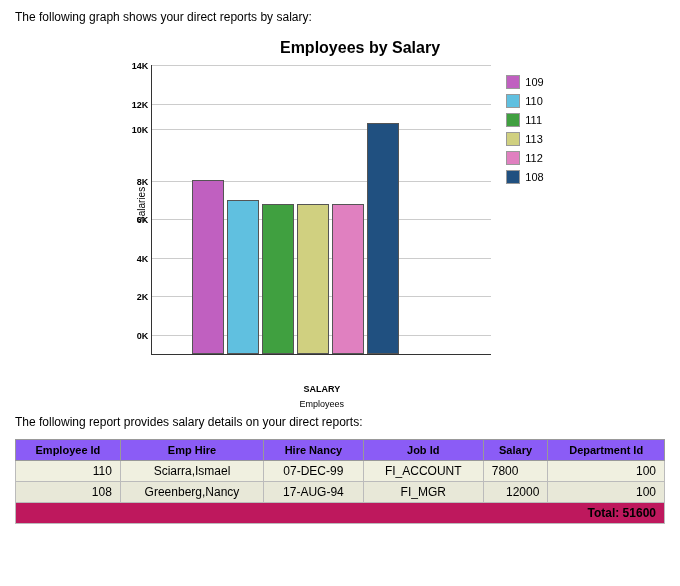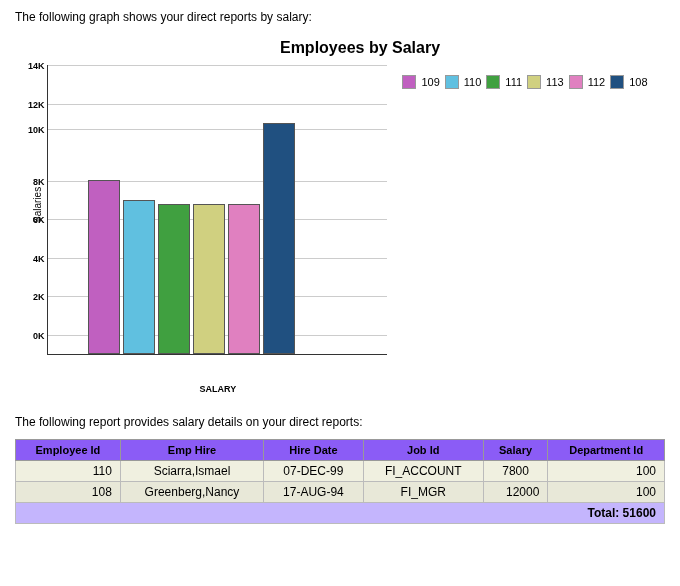--- a/index.html
+++ b/index.html
@@ -99,21 +99,21 @@
       bottom: -55px;
       left: 0;
       right: 0;
       text-align: center;
       font-size: 9px;
     }
 
     .chart-legend {
       margin-left: 15px;
       display: flex;
-      flex-direction: row;
+      flex-direction: column;
       gap: 5px;
       justify-content: center;
       padding-top: 10px;
     }
 
     .legend-item {
       display: flex;
       align-items: center;
       gap: 5px;
       font-size: 11px;
@@ -161,21 +161,21 @@
       padding: 3px 8px;
       border: 1px solid #bbb;
       text-align: center;
     }
 
     .data-table tbody td:first-child {
       text-align: right;
     }
 
     .data-table tfoot tr {
-      background-color: #c4b5fd;
+      background-color: #be185d;
     }
 
     .data-table tfoot td {
       padding: 3px 8px;
       text-align: right;
       font-weight: bold;
       border: 1px solid #bbb;
     }
   </style>
 </head>
@@ -207,20 +207,21 @@
         <div class="grid-line" style="top: 64px;">
           <span class="y-label">10K</span>
         </div>
         <div class="grid-line" style="top: 38.5714px;">
           <span class="y-label">12K</span>
         </div>
         <div class="grid-line" style="top: 0px;">
           <span class="y-label">14K</span>
         </div>
         <div class="x-axis-label">SALARY</div>
+        <div class="x-axis-sublabel">Employees</div>
         <div class="bars-group" style="position: absolute; bottom: 0px; left: 40px; display: flex; align-items: flex-end; gap: 3px;">
           <div class="bar" style="width: 32px; height: 173.571px; background-color: rgb(192, 96, 192); border: 1px solid rgb(85, 85, 85);"></div>
           <div class="bar" style="width: 32px; height: 154.286px; background-color: rgb(96, 192, 224); border: 1px solid rgb(85, 85, 85);"></div>
           <div class="bar" style="width: 32px; height: 150.429px; background-color: rgb(64, 160, 64); border: 1px solid rgb(85, 85, 85);"></div>
           <div class="bar" style="width: 32px; height: 150.429px; background-color: rgb(208, 208, 128); border: 1px solid rgb(85, 85, 85);"></div>
           <div class="bar" style="width: 32px; height: 150.429px; background-color: rgb(224, 128, 192); border: 1px solid rgb(85, 85, 85);"></div>
           <div class="bar" style="width: 32px; height: 231.429px; background-color: rgb(32, 80, 128); border: 1px solid rgb(85, 85, 85);"></div>
         </div>
       </div>
     <div class="chart-legend" id="chart-legend">
@@ -252,33 +253,33 @@
   </div>
 </div>
 
 <p class="report-text">The following report provides salary details on your direct reports:</p>
 
 <table class="data-table" id="data-table">
   <thead id="table-head">
   <tr>
         <th>Employee Id</th>
         <th>Emp Hire</th>
-        <th>Hire Date</th>
+        <th>Hire Nancy</th>
         <th>Job Id</th>
         <th>Salary</th>
         <th>Department Id</th>
       </tr>
     </thead>
   <tbody id="table-body">
   <tr>
         <td style="text-align: right;">110</td>
         <td>Sciarra,Ismael</td>
         <td>07-DEC-99</td>
         <td>FI_ACCOUNT</td>
-        <td style="text-align: center;">7800</td>
+        <td style="text-align: left;">7800</td>
         <td style="text-align: right;">100</td>
       </tr>
       <tr>
         <td style="text-align: right;">108</td>
         <td>Greenberg,Nancy</td>
         <td>17-AUG-94</td>
         <td>FI_MGR</td>
         <td style="text-align: right;">12000</td>
         <td style="text-align: right;">100</td>
       </tr>

